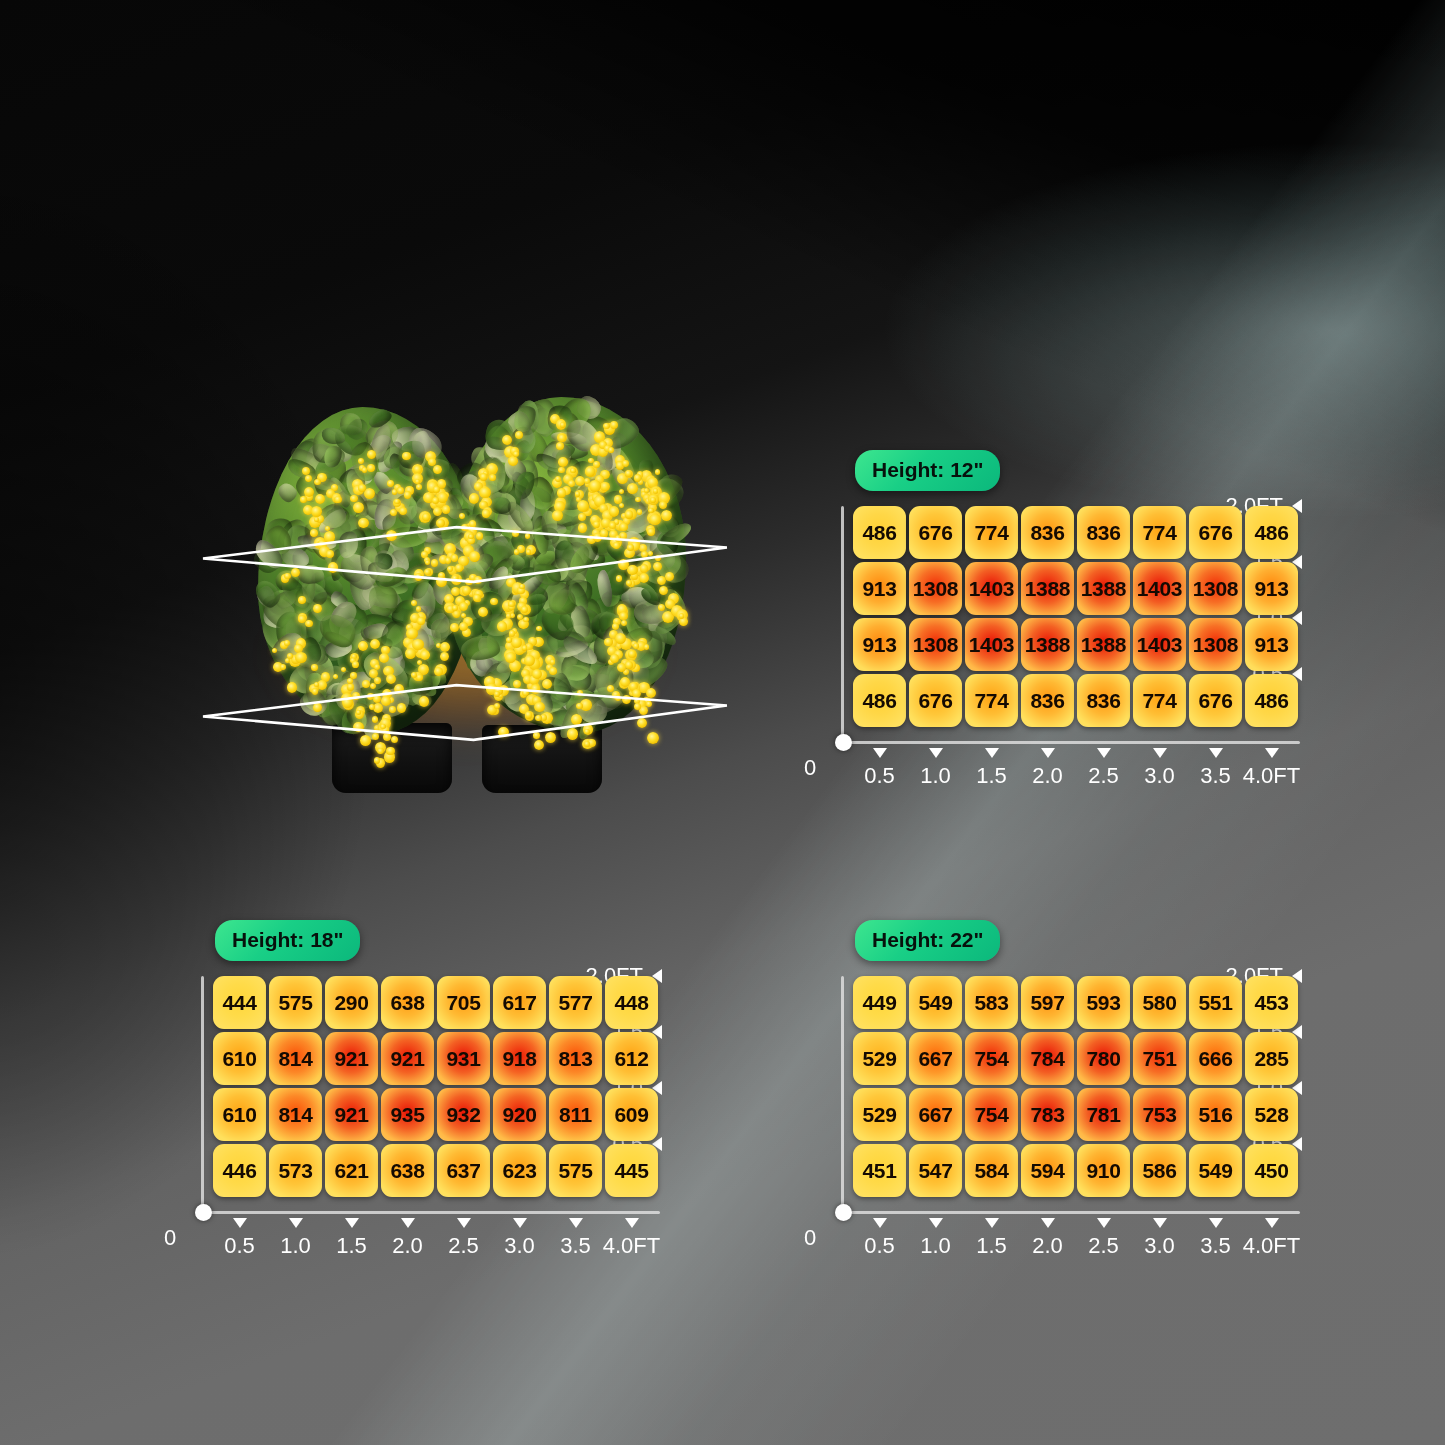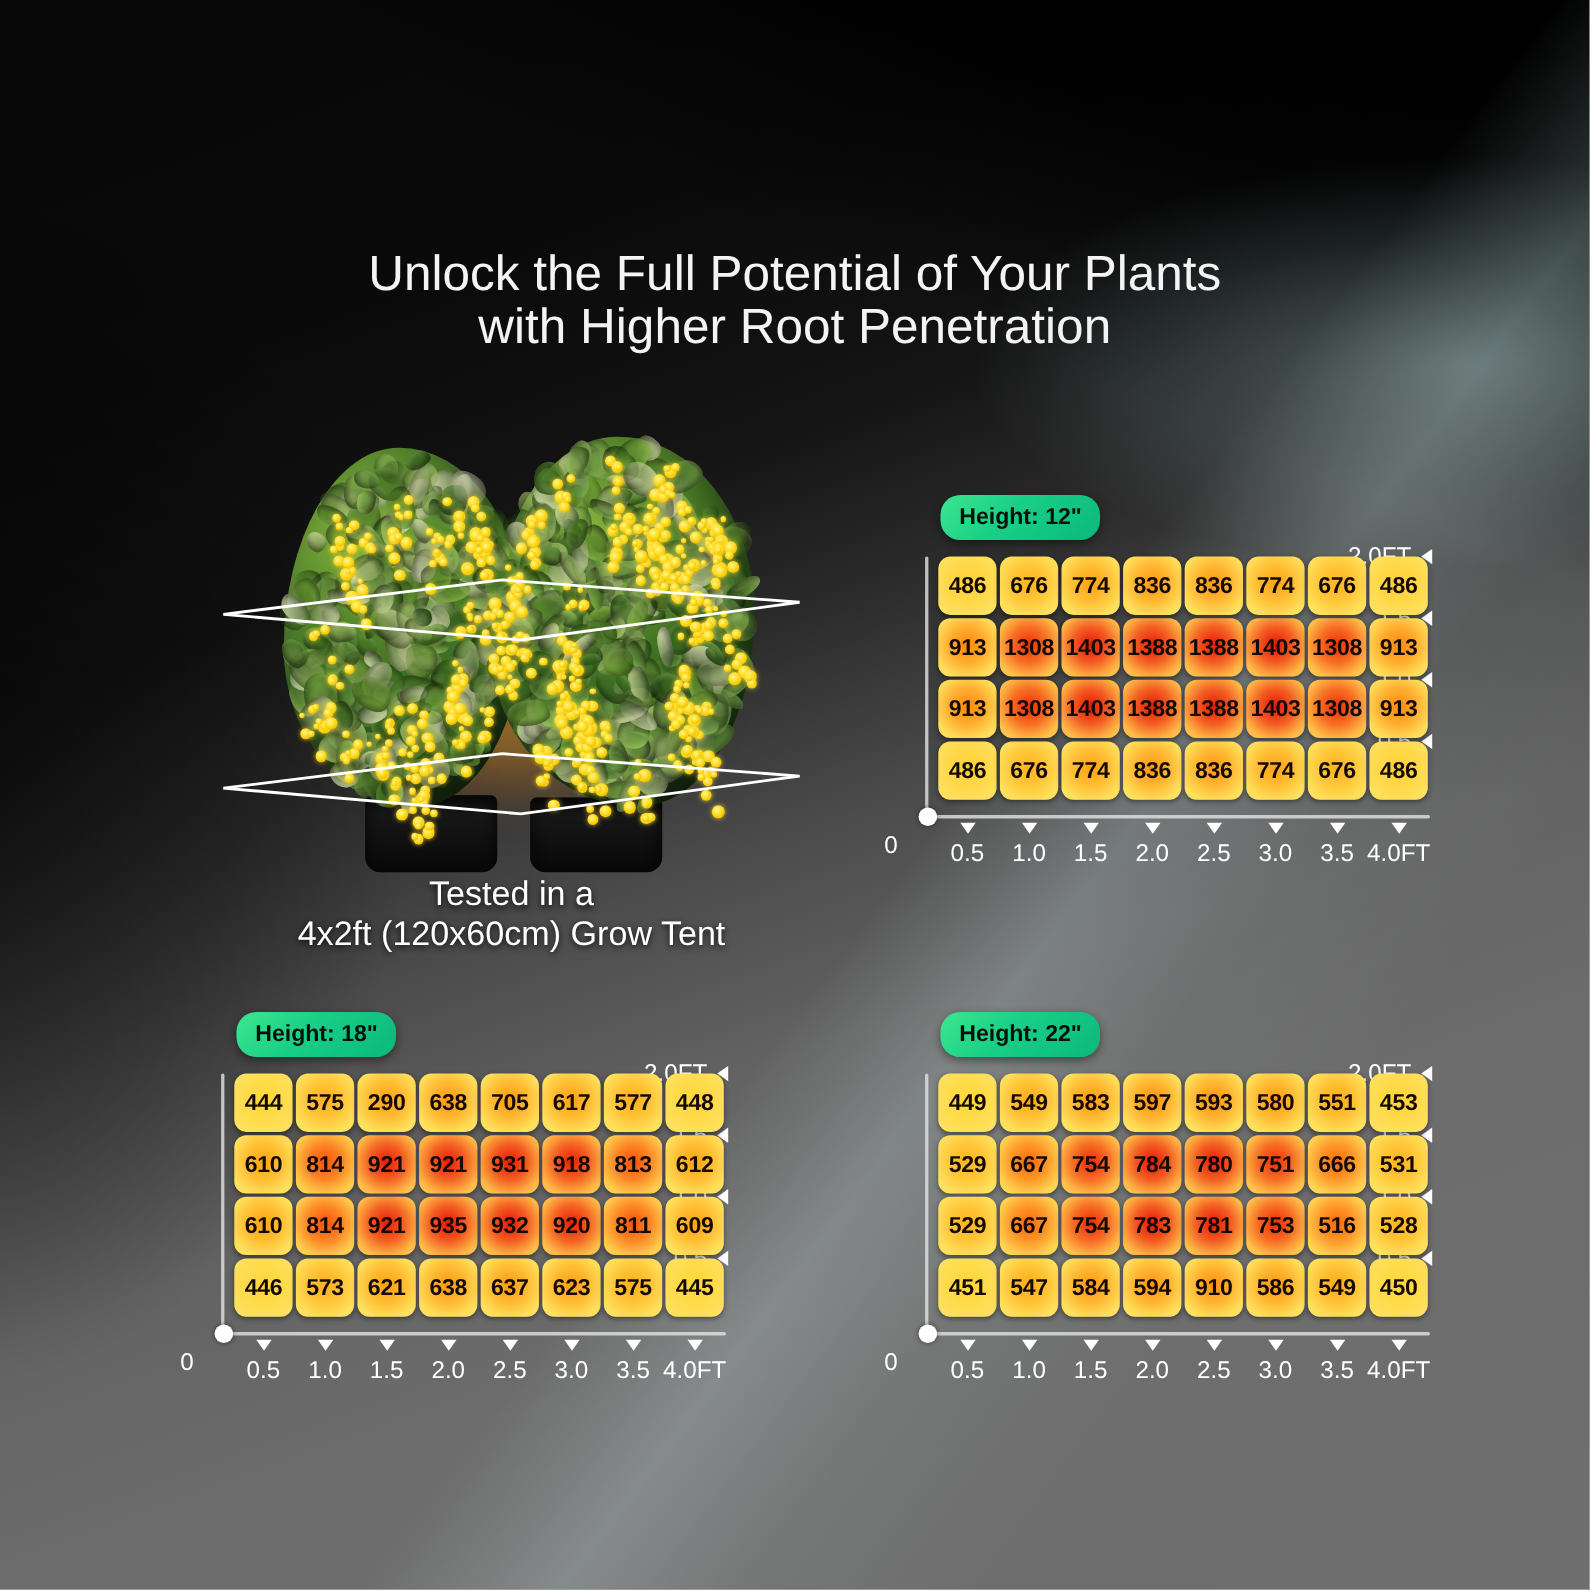--- a/index.html
+++ b/index.html
@@ -237,22 +237,20 @@
 <body>
 
 <div id="stage">
 
   <div class="bg-layer bg-base"></div>
   <div class="bg-layer bg-dark-tr"></div>
   <div class="bg-layer bg-streak"></div>
   <div class="bg-layer bg-streak-tr"></div>
   <div class="bg-layer bg-vignette-left"></div>
 
-  <div class="subtitle">Unlock the Full Potential of Your Plants
-with Higher Root Penetration</div>
 
   <div class="plant-wrap">
     <div class="plant-glow"></div>
     <div class="plant-body" id="plant-body">
         <div class="pot" style="left: 92px; top: 330px; width: 120px; height: 70px;"></div>
         <div class="pot" style="left: 242px; top: 332px; width: 120px; height: 68px;"></div>
         <div class="bush" style="left: 18px; top: 14px; width: 218px; height: 326px;"></div>
         <div class="bush" style="left: 206px; top: 4px; width: 240px; height: 336px;"></div>
         <div class="leaf" style="left: 343.161px; top: 157.087px; width: 21.5805px; height: 17.6773px; background: linear-gradient(123deg, rgb(94, 148, 48) 0%, rgba(0, 0, 0, 0.28) 115%); transform: rotate(349.675deg); opacity: 0.89;"></div>
         <div class="leaf" style="left: 200.205px; top: 145.063px; width: 30.7566px; height: 17.8843px; background: linear-gradient(89deg, rgb(60, 109, 34) 0%, rgba(0, 0, 0, 0.28) 115%); transform: rotate(308.515deg); opacity: 0.87;"></div>
@@ -1426,22 +1424,20 @@
         <div class="flower" style="left: 140.38px; top: 330.583px; width: 5.63139px; height: 5.63139px;"></div>
         <div class="flower" style="left: 150.78px; top: 342.517px; width: 7.35606px; height: 7.35606px;"></div>
       </div>
     <svg class="plane" style="left:10px;top:140px;width:540px;height:60px;border:none;box-shadow:none;" viewBox="0 0 540 60">
       <polygon points="8,28 262,2 532,28 278,57" fill="none" stroke="#ffffff" stroke-width="2.6"></polygon>
     </svg>
     <svg class="plane" style="left:10px;top:298px;width:540px;height:60px;border:none;box-shadow:none;" viewBox="0 0 540 60">
       <polygon points="8,28 262,2 532,28 278,57" fill="none" stroke="#ffffff" stroke-width="2.6"></polygon>
     </svg>
   </div>
-  <div class="plant-caption">Tested in a
-4x2ft (120x60cm) Grow Tent</div>
 
   <div class="ppfd" id="ppfd-0" style="left:785px;top:450px;">
       <div class="badge" style="left: 70px;">Height: 12"</div>
       <div class="plot" style="width: 517px; height: 283px;">
         <div class="axis-v" style="height: 235px;"></div>
         <div class="axis-h" style="top: 235px; width: 459px;"></div>
         <div class="origin-dot" style="left: 50px; top: 228px;"></div>
         <div class="ytick" style="width: 54px; top: -11px;">
           <span>2.0FT</span>
           <i class="tri"></i>
@@ -1847,21 +1843,21 @@
           <div class="cell" style="background: radial-gradient(circle at 50% 46%, rgb(234, 23, 6) 0%, rgb(243, 96, 35) 42%, rgb(255, 185, 71) 78%, rgb(255, 199, 86) 100%);">
             <span>780</span>
           </div>
           <div class="cell" style="background: radial-gradient(circle at 50% 46%, rgb(241, 45, 7) 0%, rgb(247, 111, 37) 42%, rgb(255, 192, 73) 78%, rgb(255, 204, 87) 100%);">
             <span>751</span>
           </div>
           <div class="cell" style="background: radial-gradient(circle at 50% 46%, rgb(253, 105, 9) 0%, rgb(254, 153, 42) 42%, rgb(255, 211, 82) 78%, rgb(255, 217, 93) 100%);">
             <span>666</span>
           </div>
           <div class="cell" style="background: radial-gradient(circle at 50% 46%, rgb(255, 178, 29) 0%, rgb(255, 199, 57) 42%, rgb(255, 224, 92) 78%, rgb(255, 226, 100) 100%);">
-            <span>531</span>
+            <span>285</span>
           </div>
           <div class="cell" style="background: radial-gradient(circle at 50% 46%, rgb(255, 179, 30) 0%, rgb(255, 199, 58) 42%, rgb(255, 224, 92) 78%, rgb(255, 226, 100) 100%);">
             <span>529</span>
           </div>
           <div class="cell" style="background: radial-gradient(circle at 50% 46%, rgb(253, 104, 9) 0%, rgb(254, 152, 41) 42%, rgb(255, 211, 81) 78%, rgb(255, 217, 93) 100%);">
             <span>667</span>
           </div>
           <div class="cell" style="background: radial-gradient(circle at 50% 46%, rgb(240, 42, 7) 0%, rgb(247, 110, 37) 42%, rgb(255, 192, 73) 78%, rgb(255, 204, 87) 100%);">
             <span>754</span>
           </div>

